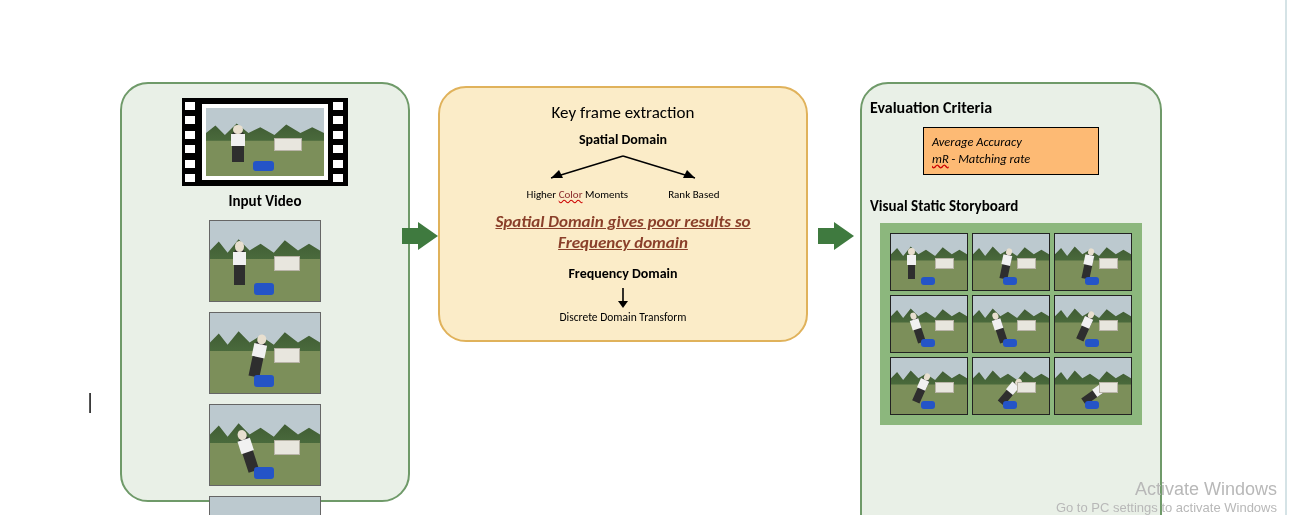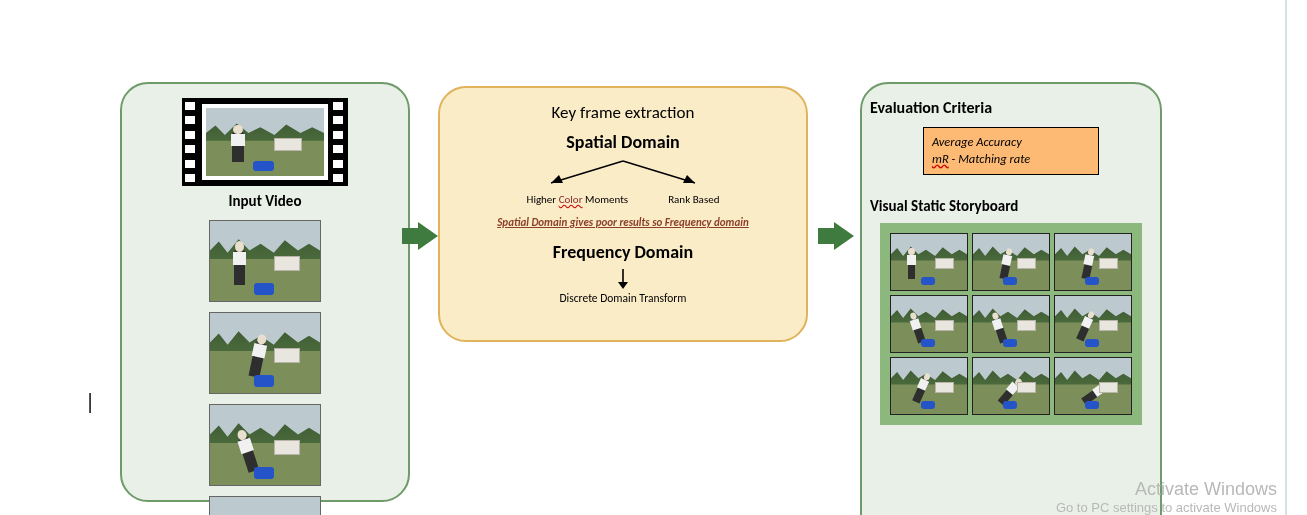--- a/index.html
+++ b/index.html
@@ -153,39 +153,39 @@
     padding: 0 18px;
   }
   .thumb {
     width: 112px;
     height: 82px;
     border: 1px solid #666;
   }
 
   
   .mid-title { font-size: 17px; color: #000; margin-bottom: 8px; }
-  .mid-sub { font-size: 18px; font-weight: bold; color: #000; margin-bottom: 6px; }
+  .mid-sub { font-size: 14px; font-weight: bold; color: #000; margin-bottom: 6px; }
   .branch {
     position: relative;
     height: 32px;
     margin-bottom: 2px;
   }
   .branch svg { position: absolute; left: 50%; transform: translateX(-50%); top: 0; }
   .branch-labels {
     display: flex;
     justify-content: center;
     gap: 40px;
     font-size: 11px;
     color: #000;
     margin-bottom: 10px;
   }
   .branch-labels .hc { }
   .branch-labels .hc .u { color:#8a2b2b; text-decoration: underline wavy #c00; }
   .note {
-    font-size: 11px;
+    font-size: 17px;
     font-style: italic;
     font-weight: bold;
     color: #8a3f2a;
     text-decoration: underline;
     margin-bottom: 12px;
   }
   .down-arrow {
     font-size: 18px; line-height: 10px; margin: 2px 0 2px;
   }
   .dct { font-size: 11.5px; color: #000; }

